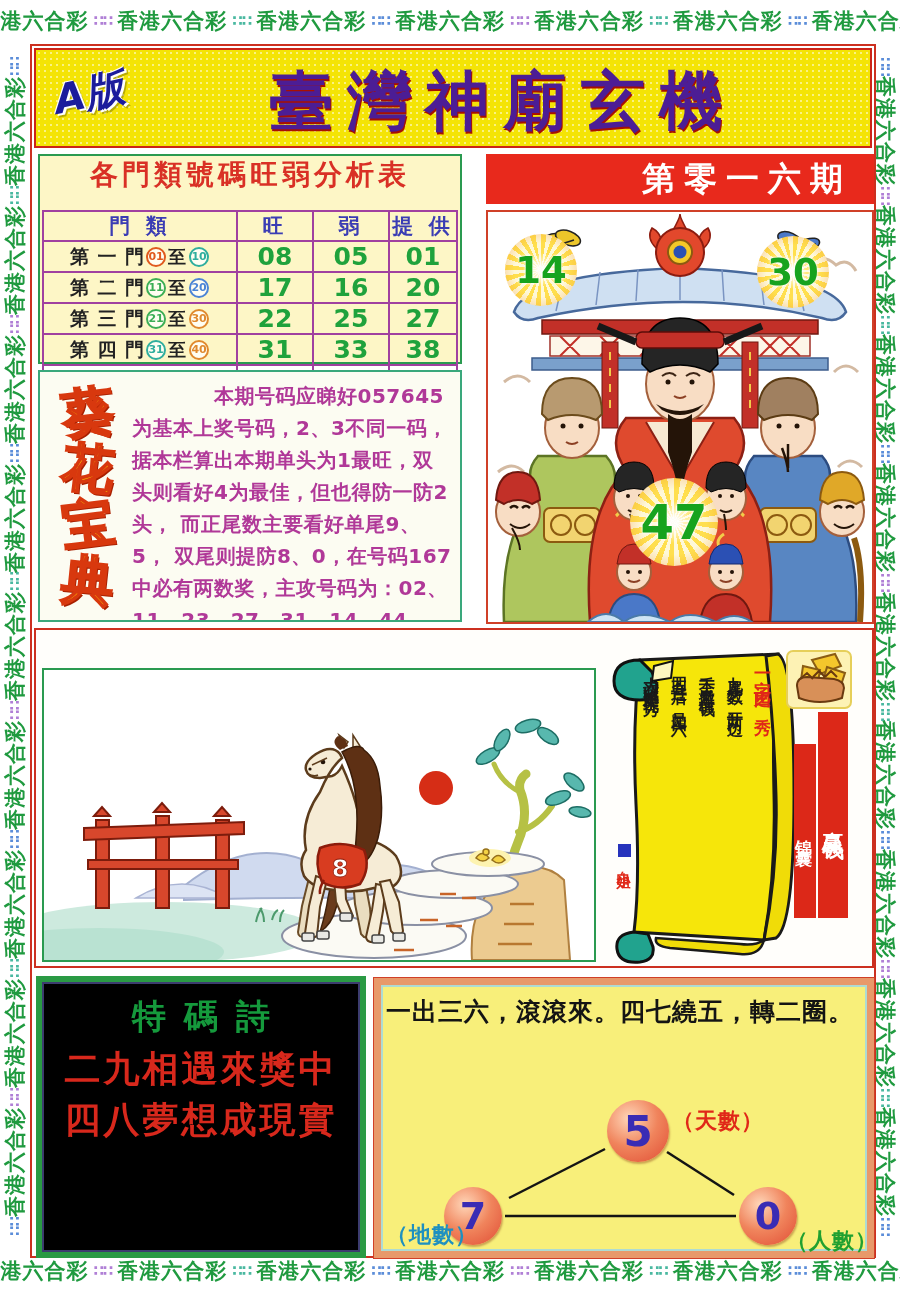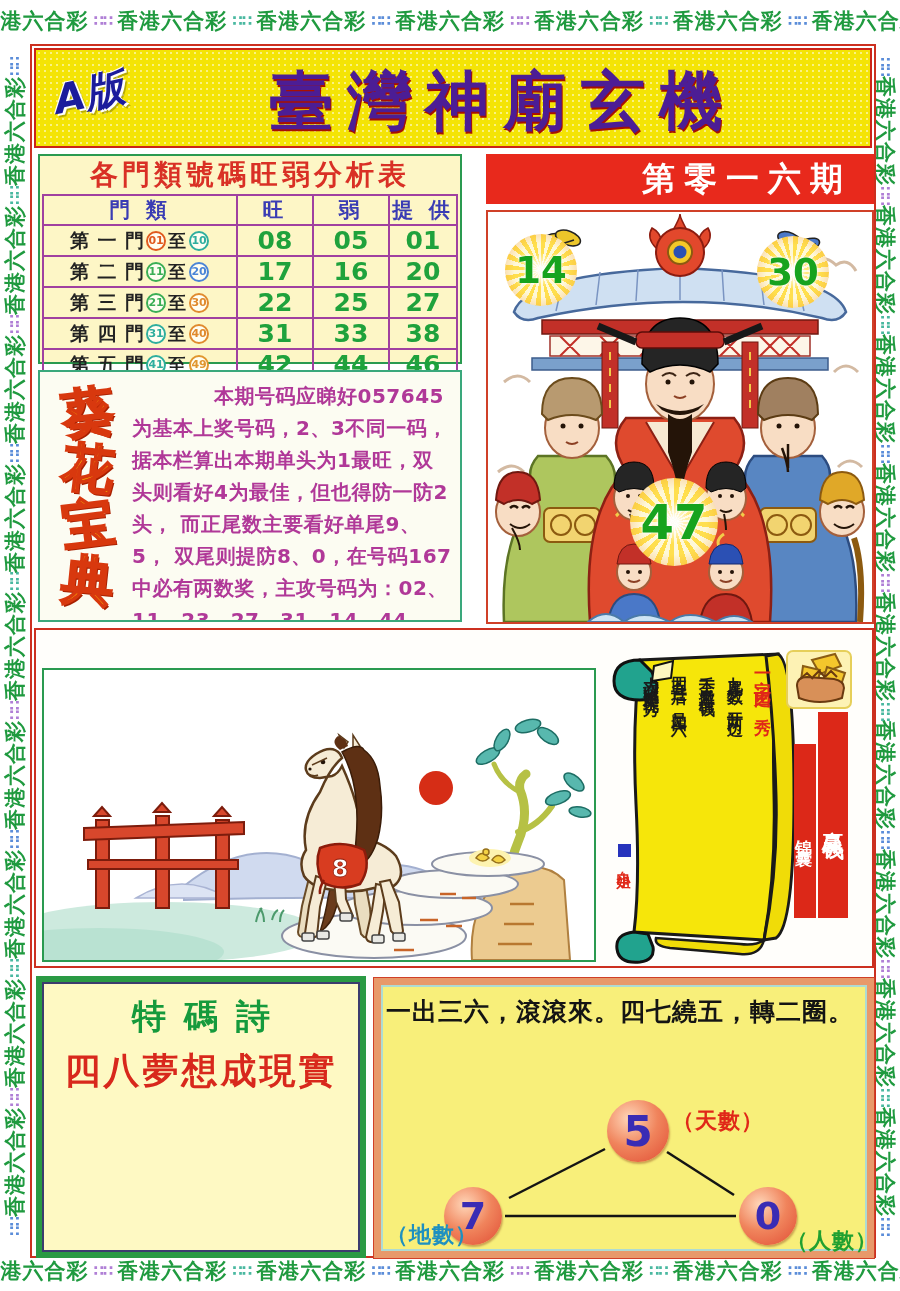--- a/index.html
+++ b/index.html
@@ -27,21 +27,21 @@
   .header::after{content:"";position:absolute;inset:0;background-image:radial-gradient(rgba(255,255,255,.5) 1px,transparent 1.3px);background-size:6px 6px;pointer-events:none;}
   .edition{position:absolute;left:18px;top:16px;font-size:40px;font-weight:900;color:#1c1c9c;font-style:italic;
            transform:rotate(-12deg);text-shadow:2px 2px 0 #fff,-1px -1px 0 #fff,3px 4px 0 rgba(0,0,0,.25);z-index:2;}
   .main-title{position:absolute;left:110px;right:10px;top:6px;bottom:0;display:flex;align-items:center;justify-content:center;
               font-family:"DejaVu Serif","Liberation Serif",serif;font-size:64px;font-weight:900;color:#4c1d95;
               letter-spacing:14px;text-shadow:1px 2px 0 #a81000;z-index:2;}
 
   
   .table-panel{left:38px;top:154px;width:424px;height:210px;background:#fdf6c6;border:2px solid #2a9a50;display:flex;flex-direction:column;}
   .table-title{height:40px;display:flex;align-items:center;justify-content:center;color:#d93025;font-weight:900;font-size:28px;letter-spacing:4px;}
-  .tbl{flex:1;display:grid;grid-template-columns:194px 76px 76px 1fr;border-top:2px solid #a040a0;border-left:2px solid #a040a0;margin:0 2px 3px 2px;}
+  .tbl{flex:1;display:grid;grid-template-columns:194px 76px 76px 1fr;border-top:2px solid #a040a0;border-left:2px solid #a040a0;margin:16px 2px 3px 2px;}
   .tbl>div{border-right:2px solid #a040a0;border-bottom:2px solid #a040a0;display:flex;align-items:center;justify-content:center;}
   .th{color:#3a3cb4;font-weight:800;font-size:21px;letter-spacing:4px;}
   .gate{font-size:19px;font-weight:800;color:#222;letter-spacing:1px;}
   .cnum{display:inline-flex;width:20px;height:20px;border-radius:50%;border:2px solid;align-items:center;justify-content:center;
         font-size:11px;font-weight:800;background:#fffef2;margin:0 1px;letter-spacing:0;}
   .zhi{font-size:18px;font-weight:800;margin:0 1px;}
   .val{color:#1fa23c;font-weight:800;font-size:25px;}
 
   
   .issue{left:486px;top:154px;width:388px;height:50px;background:#e8291c;color:#fff;font-weight:900;font-size:33px;
@@ -84,23 +84,23 @@
   .sig-name{writing-mode:vertical-rl;text-orientation:upright;color:#e02818;font-weight:800;font-size:14px;letter-spacing:2px;}
 
   
   .money-icon{left:786px;top:650px;width:66px;height:60px;z-index:2;}
   .rb{background:#dc2818;color:#fff;display:flex;align-items:flex-start;justify-content:center;
       writing-mode:vertical-rl;text-orientation:upright;font-weight:800;z-index:1;}
   .rb1{left:818px;top:712px;width:30px;height:206px;font-size:22px;letter-spacing:8px;padding-top:14px;}
   .rb2{left:794px;top:744px;width:22px;height:174px;font-size:17px;letter-spacing:10px;padding-top:10px;}
 
   
-  .poem{left:36px;top:976px;width:330px;height:282px;background:#fef9c3;border:6px solid #2a9a44;
+  .poem{left:36px;top:976px;width:330px;height:282px;background:#000000;border:6px solid #2a9a44;
         box-shadow:inset 0 0 0 2px #3c3c6e;display:flex;flex-direction:column;align-items:center;
-        font-family:Liberation Serif, serif;}
+        font-family:Liberation Mono, monospace;}
   .poem-title{color:#159a3c;font-size:34px;font-weight:900;letter-spacing:18px;margin:12px 0 6px 18px;}
   .poem-line{color:#d8281c;font-size:36px;font-weight:900;letter-spacing:3px;line-height:51px;}
 
   
   .br-panel{left:374px;top:978px;width:500px;height:280px;background:#f8ef7a;border:7px solid #e8996a;
             box-shadow:0 0 0 1px #d04028, inset 0 0 0 2px #aedbd2;}
   .br-lines{position:absolute;left:386px;top:988px;width:478px;color:#141414;font-weight:800;font-size:25px;line-height:1.88;letter-spacing:1px;}
   .tri-svg{left:386px;top:1090px;width:480px;height:166px;z-index:1;}
   .ball{position:absolute;border-radius:50%;display:flex;align-items:center;justify-content:center;font-weight:900;color:#3a2cb4;
         background:radial-gradient(circle at 36% 30%, #ffd6b8, #f0845c 48%, #e04c34);box-shadow:1px 2px 2px rgba(120,30,10,.35);z-index:2;}
@@ -519,20 +519,21 @@
   <g fill="#d89058" stroke="#6a3a10" stroke-width="2">
     <path d="M11,36 q0,-9 10,-9 l27,2 q10,2 10,9 l-2,10 q-23,8 -43,0 Z"></path>
   </g>
   <path d="M14,29 l7,-6 6,6 M27,27 l6,-6 6,6 M39,27 l6,-6 6,6" fill="none" stroke="#6a3a10" stroke-width="2"></path>
 </svg>
 <div class="abs rb rb1">赢钱</div>
 <div class="abs rb rb2">锦囊</div>
 
 <div class="abs poem">
   <div class="poem-title">特碼詩</div>
+  <div class="poem-line">二九相遇來獎中</div>
   <div class="poem-line">四八夢想成現實</div>
 </div>
 
 <div class="abs br-panel"></div>
 <div class="br-lines">
   <div>一出三六，滾滾來。四七繞五，轉二圈。</div>
 </div>
 <svg class="abs tri-svg" viewBox="0 0 480 166">
   <g stroke="#141414" stroke-width="2.5">
     <line x1="219" y1="59" x2="123" y2="108"></line>

